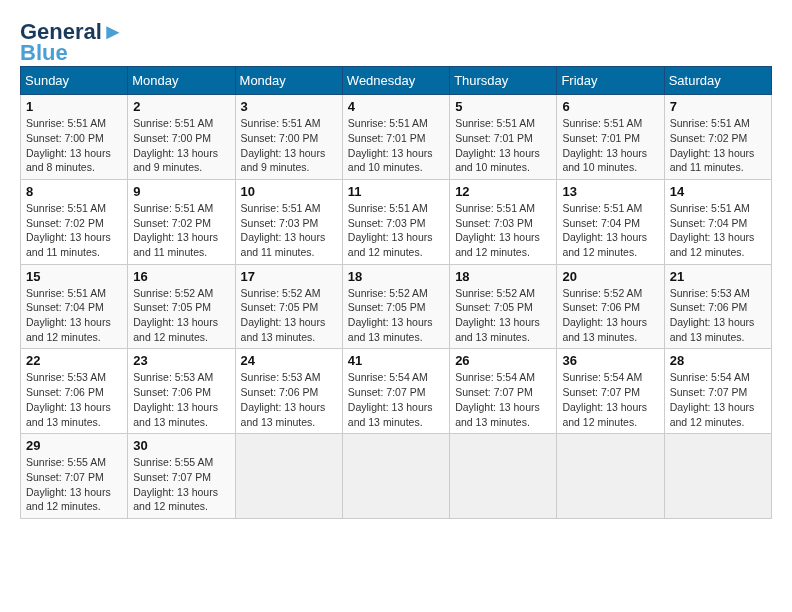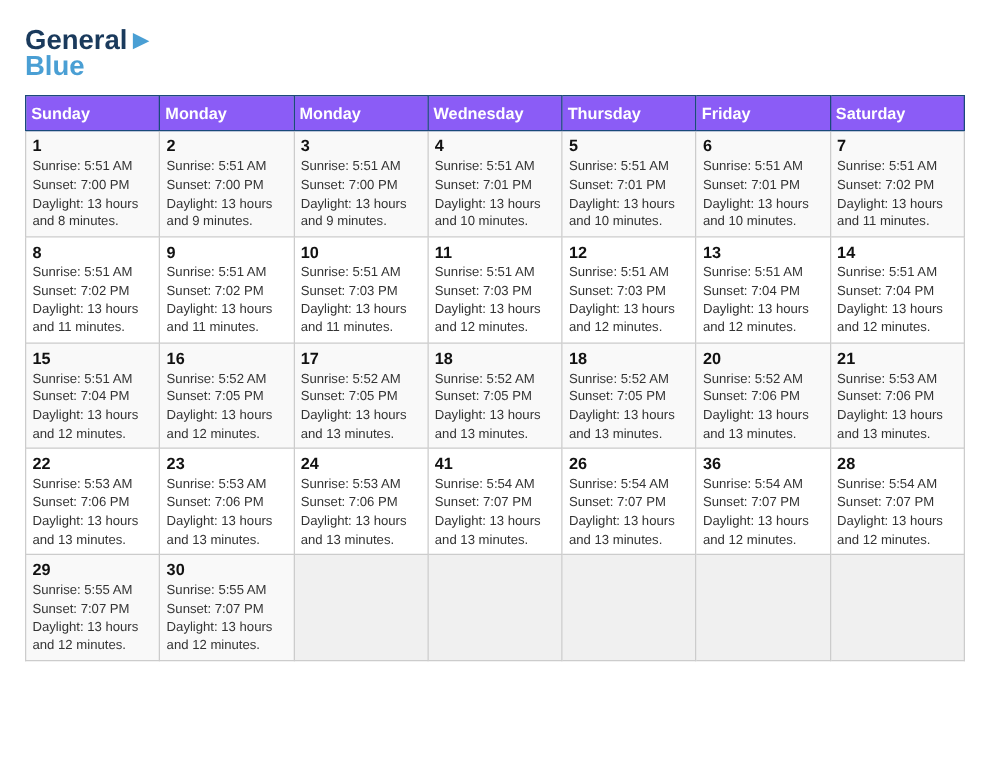--- a/index.html
+++ b/index.html
@@ -7,21 +7,20 @@
       font-family: Arial, sans-serif;
       background: #fff;
       width: 792px;
       min-height: 612px;
       padding: 20px;
     }
     .header {
       display: flex;
       justify-content: space-between;
       align-items: flex-end;
-      margin-bottom: 10px;
     }
     .logo {
       display: flex;
       align-items: center;
     }
     .logo-text {
       font-size: 22px;
       font-weight: bold;
       color: #1a3a5c;
       line-height: 1.1;
@@ -40,26 +39,26 @@
     .location-title {
       font-size: 16px;
       color: #555;
     }
     table {
       width: 100%;
       border-collapse: collapse;
       font-size: 11px;
     }
     thead th {
-      background: #8b5cf6;
+      background: #0369a1;
       color: #fff;
       padding: 6px 4px;
       text-align: left;
       font-size: 13px;
-      font-weight: bold;
+      font-weight: normal;
       border: 1px solid #1a4a7a;
     }
     tbody td {
       vertical-align: top;
       border: 1px solid #ccc;
       padding: 4px 5px;
       width: calc(100%/7);
       height: 80px;
       background: #fff;
     }

